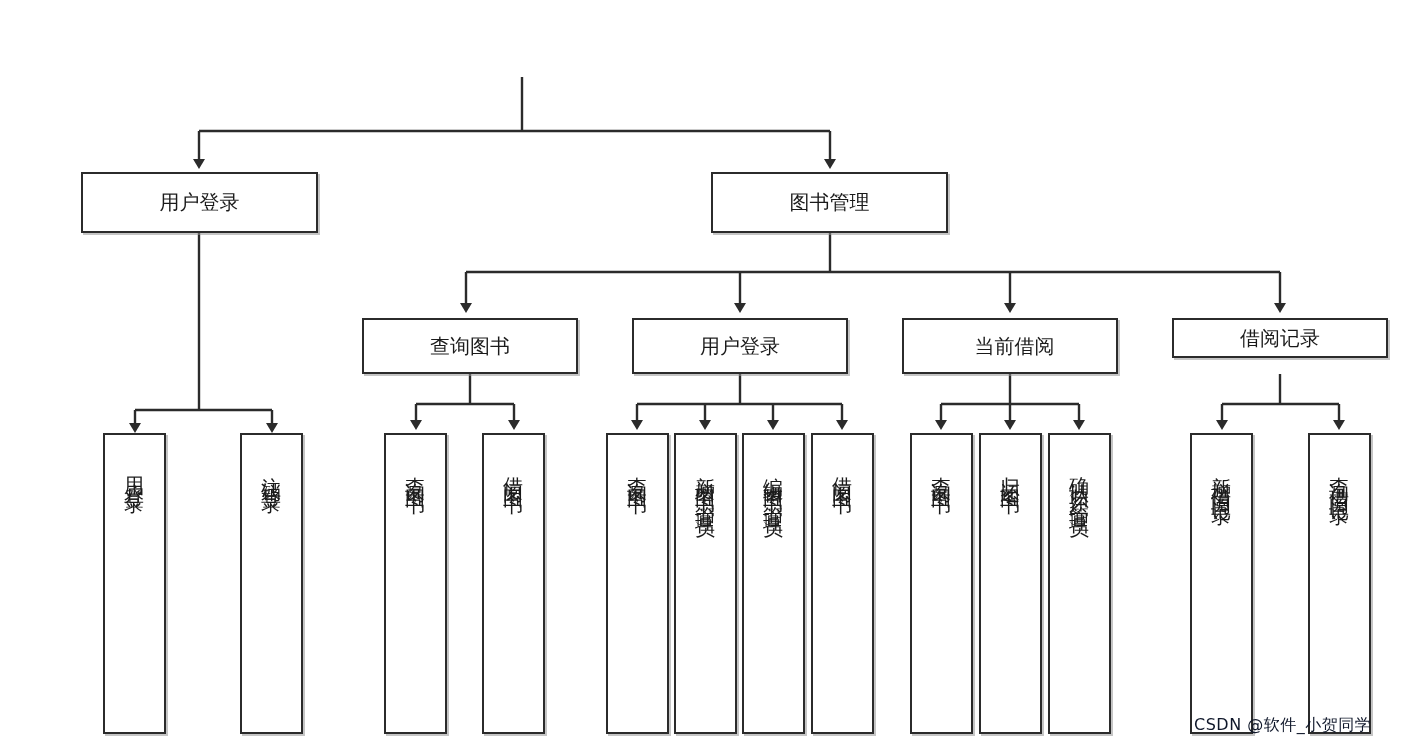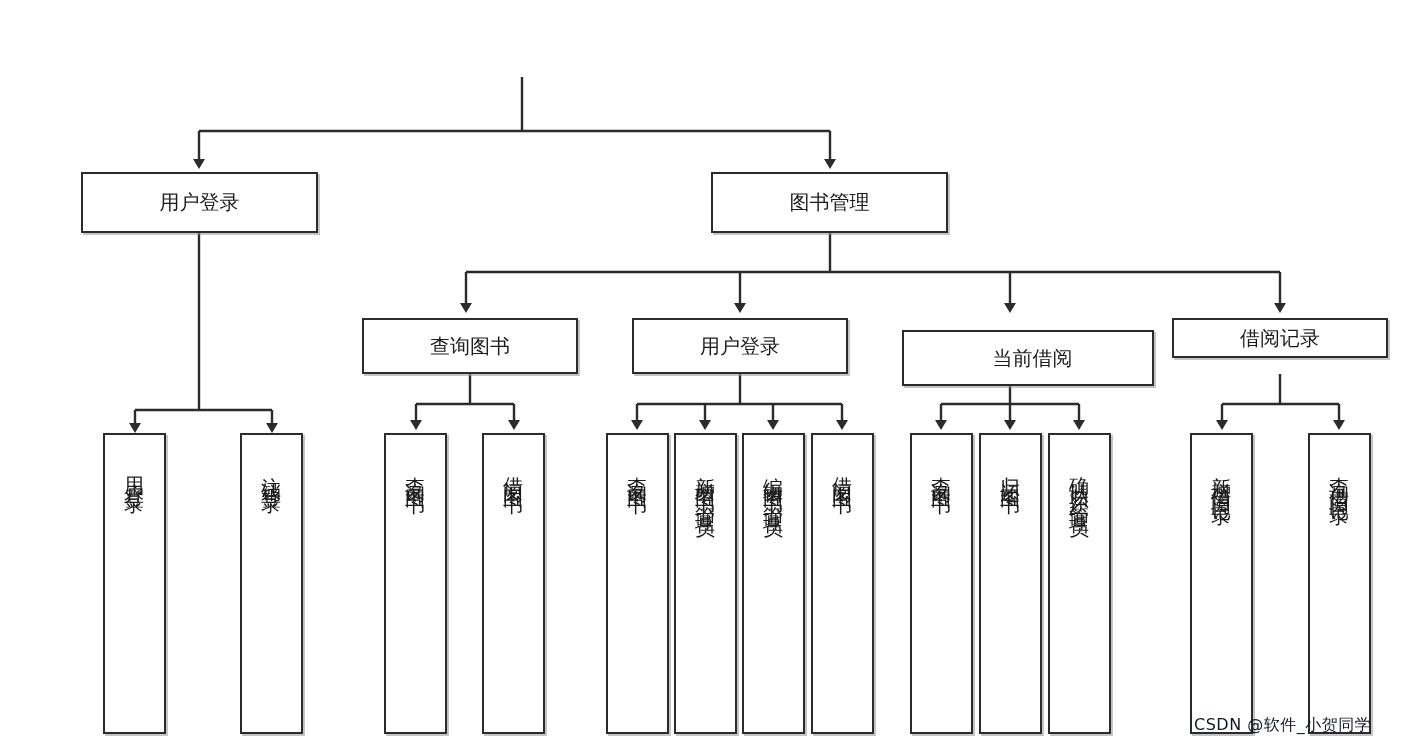--- a/index.html
+++ b/index.html
@@ -125,21 +125,21 @@
   <div class="node h2" style="left:711px; top:172px; width:237px; height:61px;">
     <span class="lbl">图书管理</span>
   </div>
 
   <div class="node h2" style="left:362px; top:318px; width:216px; height:56px;">
     <span class="lbl">查询图书</span>
   </div>
   <div class="node h2" style="left:632px; top:318px; width:216px; height:56px;">
     <span class="lbl">用户登录</span>
   </div>
-  <div class="node h2" style="left:902px; top:330px; width:252px; height:56px;padding-left:9px;">
+  <div class="node h2" style="left:902px; top:318px; width:216px; height:56px;padding-left:9px;">
     <span class="lbl">当前借阅</span>
   </div>
   <div class="node h2" style="left:1172px; top:318px; width:216px; height:40px;">
     <span class="lbl">借阅记录</span>
   </div>
 
   <div class="node v" style="left:103px; top:433px; width:63px; height:301px;">
     <span class="lbl">用户登录</span>
   </div>
   <div class="node v" style="left:240px; top:433px; width:63px; height:301px;">

